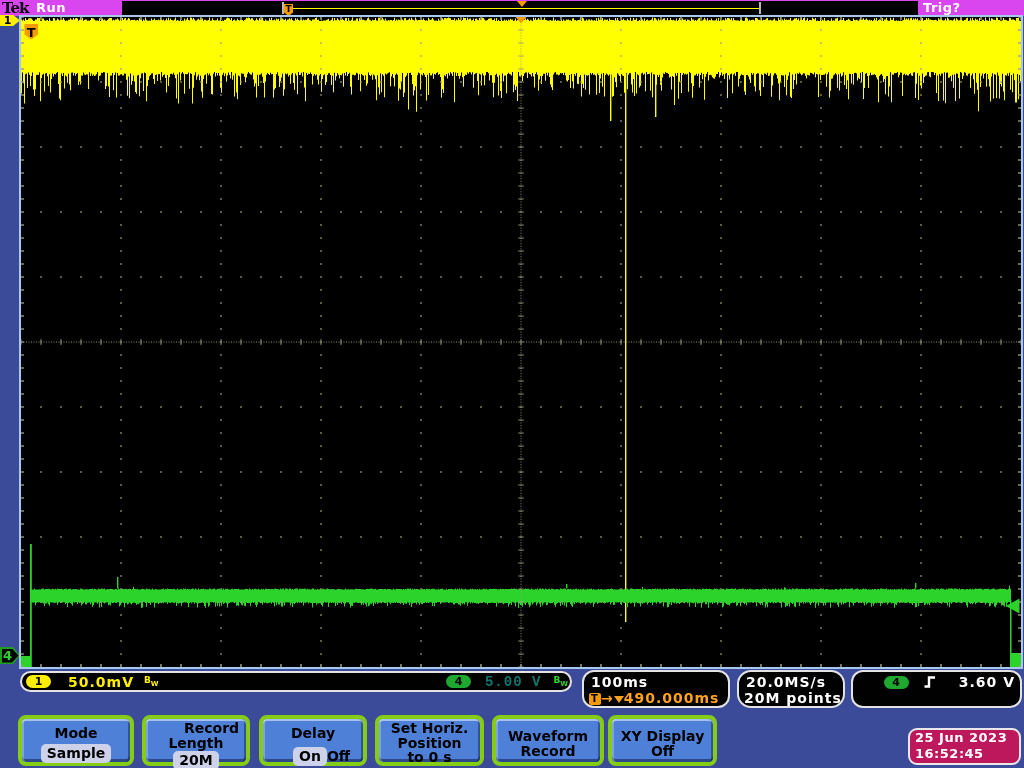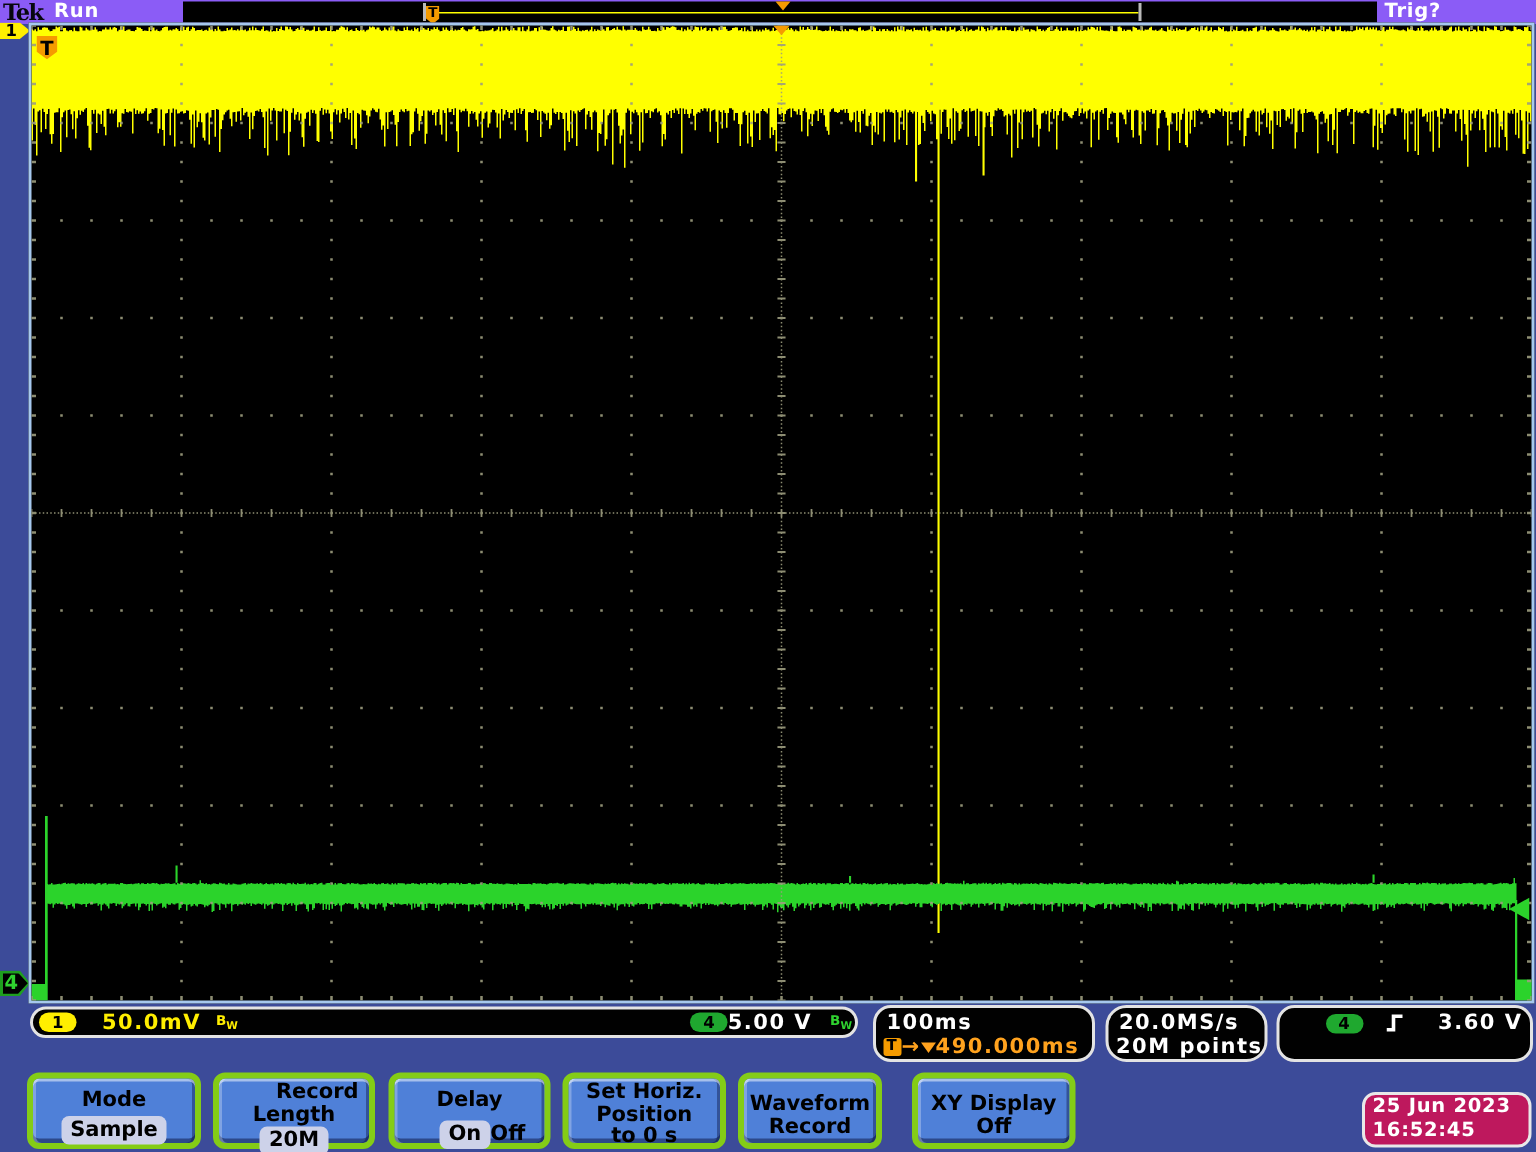--- a/index.html
+++ b/index.html
@@ -1,21 +1,21 @@
 <!DOCTYPE html>
 <html><head>
 <meta charset="utf-8">
 <style>
   * { margin:0; padding:0; box-sizing:border-box; }
   html,body { width:1024px; height:768px; overflow:hidden; }
   body { background:#3c4b99; font-family:"DejaVu Sans","Liberation Sans",sans-serif; position:relative; }
   .abs { position:absolute; }
 
   
-  #topbar { left:0; top:0; width:1024px; height:16px; background:#8b5cf6; }
+  #topbar { left:0; top:0; width:1024px; height:16px; background:#d946ef; }
   #tek-logo { left:2px; top:-1px; font-family:"DejaVu Serif","Liberation Serif",serif; font-weight:bold; font-size:15px; color:#07070f; letter-spacing:-1px; }
   #run-status { left:36px; top:0px; font-size:13px; font-weight:bold; color:#ffffff; letter-spacing:0.5px; }
   #trig-status { left:923px; top:0px; font-size:13px; font-weight:bold; color:#ffffff; letter-spacing:0.5px; }
   #record-bar { left:122px; top:1px; width:796px; height:14px; background:#000000; }
   #record-window-line { left:170px; top:7px; width:467px; height:1px; background:#ffff00; }
   .bracket { top:1px; width:2px; height:12px; background:#b9b9b9; }
   #bracket-left { left:160px; }
   #bracket-right { left:637px; }
   #record-trig-badge { left:162px; top:3px; width:9px; height:12px; background:#f59b00;
       clip-path:polygon(0 0,100% 0,100% 70%,50% 100%,0 70%);
@@ -108,21 +108,21 @@
     </svg>
 </div>
 
 <div id="chbox" class="abs robox">
   <div class="row">
     <span style="margin-left:4px;" class="badge y">1</span>
     <span class="rotext" style="color:#ffee00; margin-left:17px;">50.0mV</span>
     <span class="bw" style="color:#ffee00; margin-left:10px;"><span>B</span><sub>W</sub></span>
     <span style="flex:1"></span>
     <span class="badge g">4</span>
-    <span class="rotext" style="color:#ffffff; ">5.00 V</span>
+    <span class="rotext" style="color:#0f766e; margin-left:14px;font-family:Liberation Mono, monospace;">5.00 V</span>
     <span class="bw" style="color:#2fd22f; margin-left:12px; margin-right:2px;"><span>B</span><sub>W</sub></span>
   </div>
 </div>
 
 <div id="hbox" class="abs robox">
   <div class="l1 rotext">100ms</div>
   <div class="l2 rotext orange">
     <span id="trig-t-badge">T</span><span>→</span><span class="tri-dn"></span><span>490.000ms</span>
   </div>
 </div>
@@ -160,21 +160,21 @@
     <span>Off</span>
   </div>
 </div>
 
 <div id="btn-set-horiz" class="abs menubtn" style="left:375px; width:109px;">
   <div class="bl" style="margin-top:2px;">Set Horiz.</div>
   <div class="bl">Position</div>
   <div class="bl">to 0 s</div>
 </div>
 
-<div id="btn-waveform-display" class="abs menubtn" style="left:492px; width:96px;">
+<div id="btn-waveform-display" class="abs menubtn" style="left:492px; width:112px;">
   <div class="bl" style="margin-top:10px;">Waveform</div>
   <div class="bl">Record</div>
 </div>
 
 <div id="btn-xy-display" class="abs menubtn" style="left:608px; width:109px;">
   <div class="bl" style="margin-top:10px;">XY Display</div>
   <div class="bl">Off</div>
 </div>
 
 <div id="datebox" class="abs">

